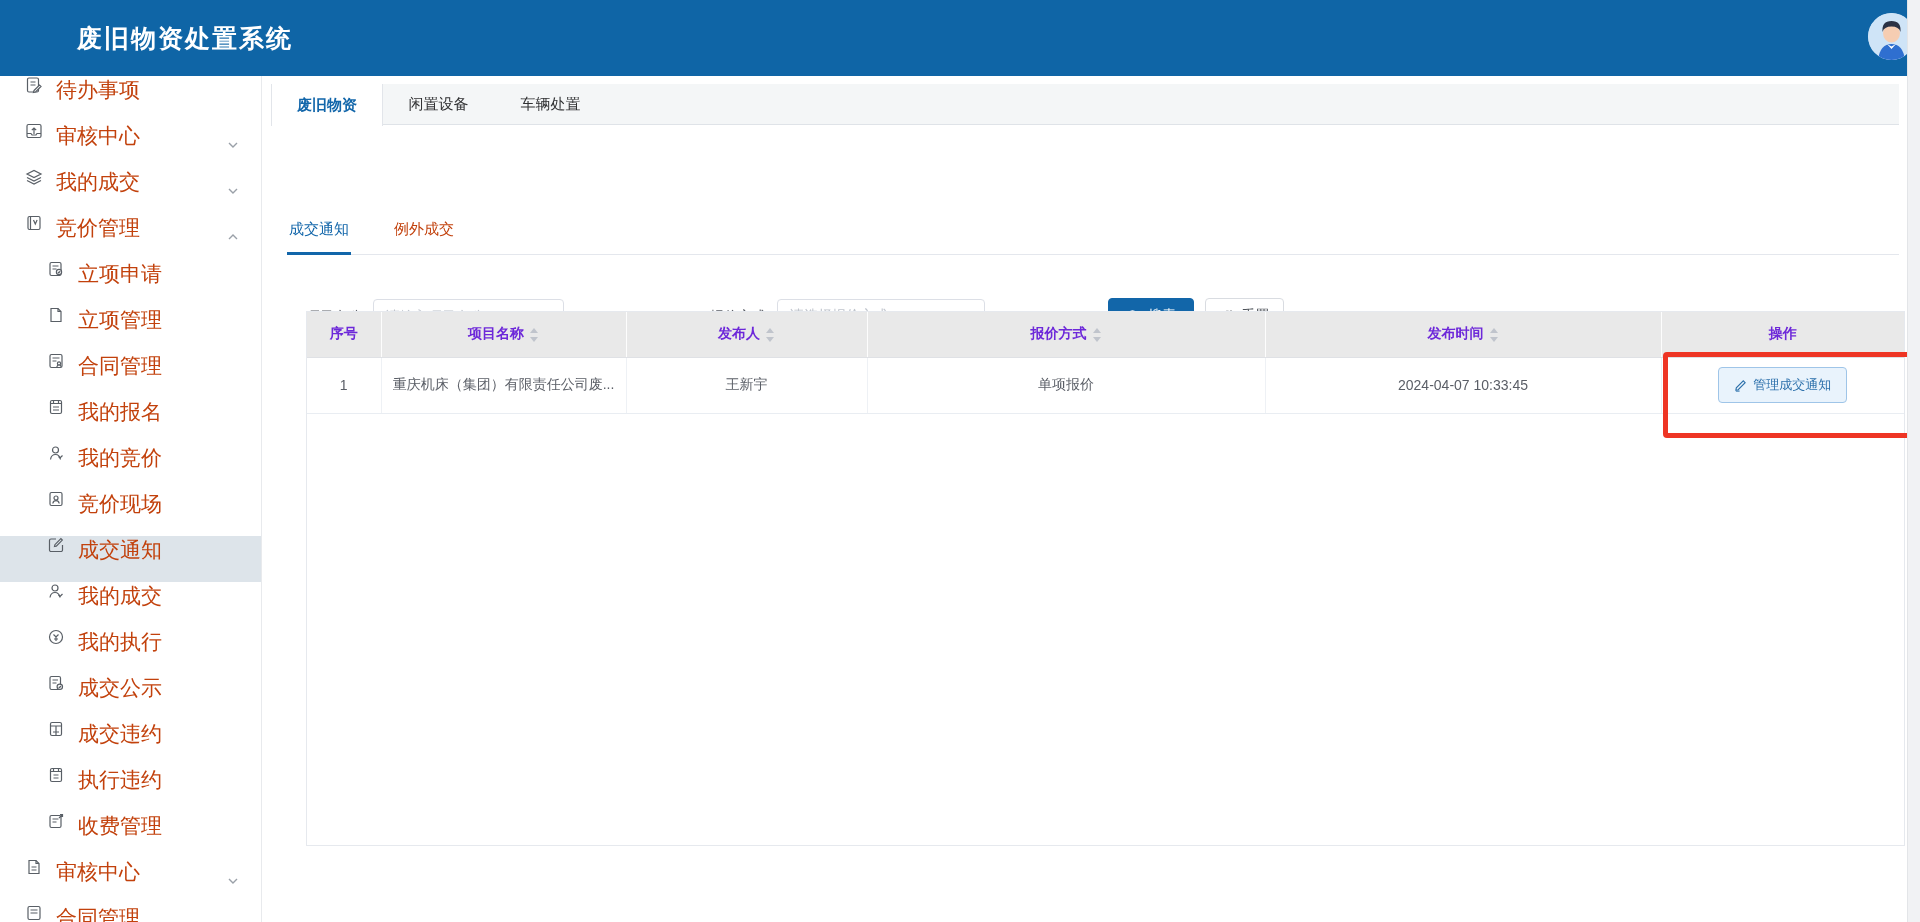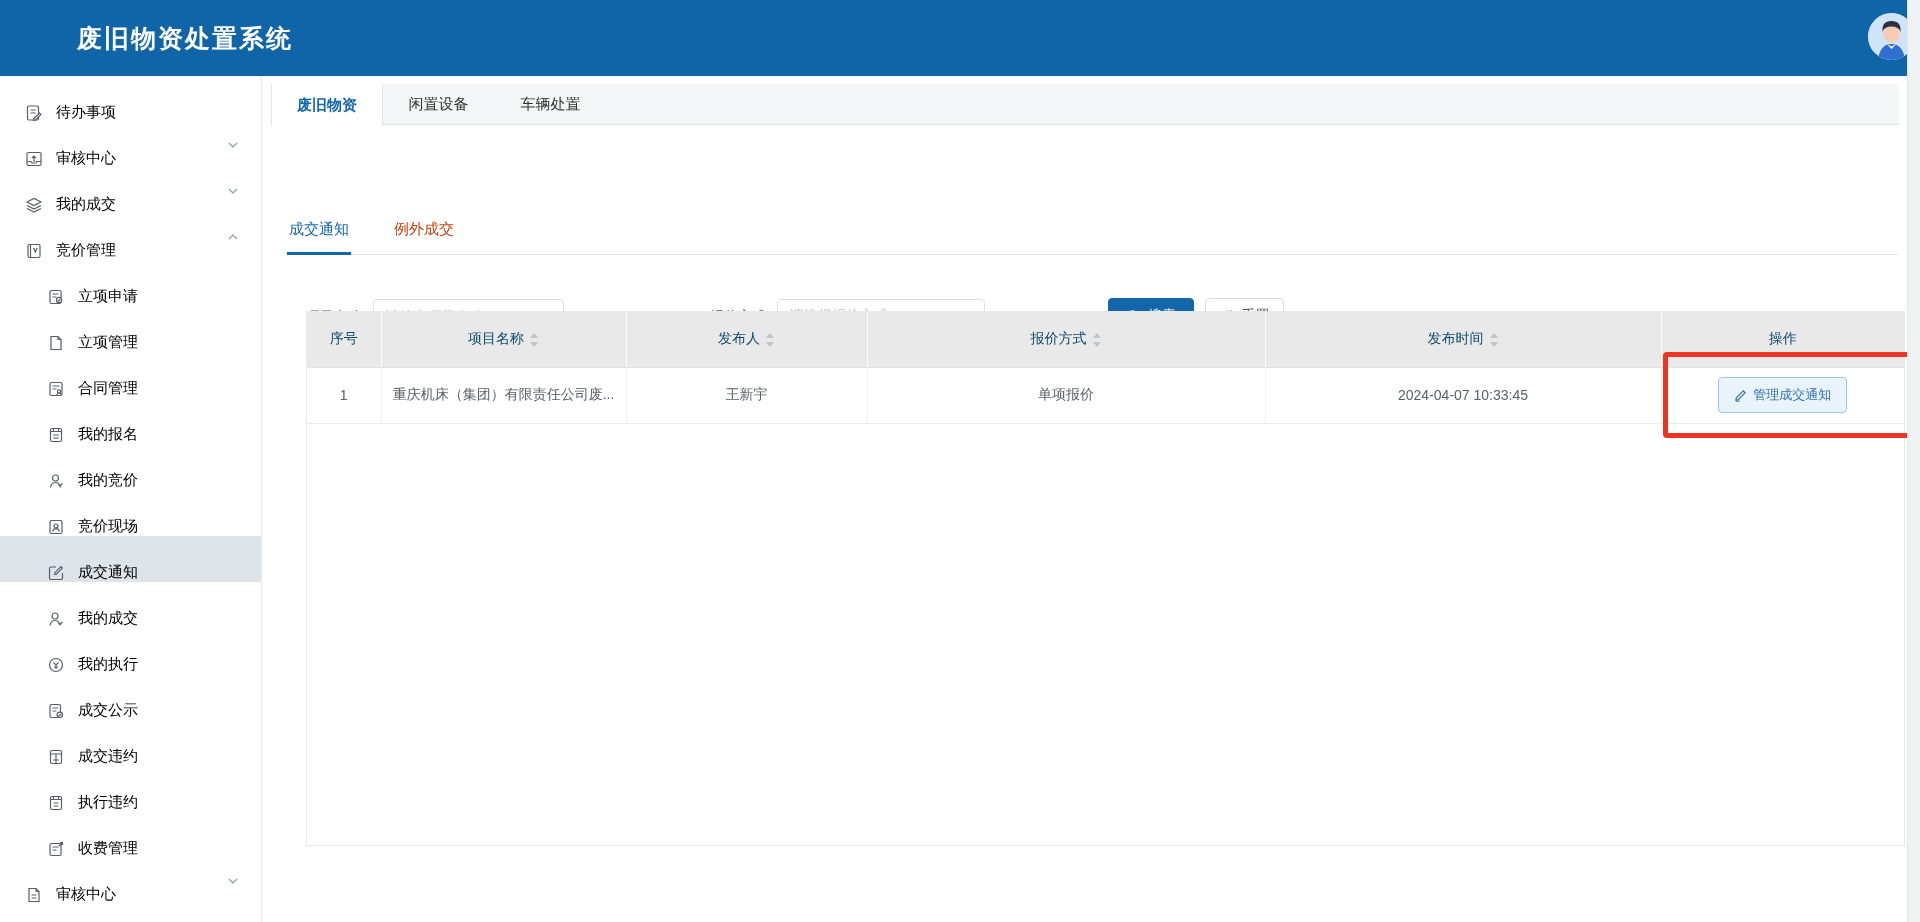--- a/index.html
+++ b/index.html
@@ -15,22 +15,22 @@
   .avatar { position:absolute; left:1868px; top:13px; width:47px; height:47px;
     border-radius:50%; background:#cfe4f7; overflow:hidden; cursor:pointer; }
 
   
   .scrollbar-track { position:absolute; right:0; top:0; width:13px; height:922px;
     background:#f1f2f4; border-left:1px solid #e3e5e8; z-index:60; }
 
   
   .sidebar { position:absolute; left:0; top:76px; width:262px; height:846px;
     background:#fff; border-right:1px solid #e8eaed; overflow:hidden; z-index:4; }
-  .side-item { height:46px; display:flex; align-items:flex-end; cursor:pointer;
-    color:#000000; font-size:15px; padding-left:25px; position:relative; }
+  .side-item { height:46px; display:flex; align-items:flex-start; cursor:pointer;
+    color:#c2410c; font-size:21px; padding-left:25px; position:relative; }
   .side-item.sub { padding-left:47px; }
   .side-item.active { background:#dde4ea; }
   .side-item .mi { width:18px; height:18px; margin-right:13px; flex:0 0 18px; }
   .side-item .chev { position:absolute; right:22px; top:50%; transform:translateY(-50%);
     width:12px; height:12px; }
   .mi svg, .chev svg { display:block; width:100%; height:100%; }
 
   
   .main { position:absolute; left:263px; top:76px; width:1644px; height:846px; background:#fff; }
 
@@ -64,21 +64,21 @@
   .btn { position:absolute; top:0; height:36px; border-radius:4px; display:inline-flex;
     align-items:center; justify-content:center; gap:7px; font-size:14px; cursor:pointer; }
   .btn-search { left:845px; width:86px; background:#1266a9; color:#fff; border:1px solid #1266a9; }
   .btn-reset { left:942px; width:79px; background:#fff; color:#4d5259; border:1px solid #d9dce1; }
   .bicon { width:15px; height:15px; }
 
   
   .tablebox { position:absolute; left:43px; top:235px; width:1599px; height:535px;
     border:1px solid #e6e9ee; background:#fff; }
   table.grid { width:100%; border-collapse:collapse; table-layout:fixed; }
-  .grid th { height:55px; background:#e9e9e9; font-size:14px; color:#0c4a6e; font-weight:normal;
+  .grid th { height:45px; background:#e9e9e9; font-size:14px; color:#6d28d9; font-weight:bold;
     text-align:center; border-right:1px solid rgba(255,255,255,.9); border-bottom:1px solid #dfe1e5; }
   .grid th:last-child { border-right:none; }
   .grid td { height:56px; font-size:14px; color:#5a5e66; text-align:center; background:#fff;
     border-right:1px solid #eef1f5; border-bottom:1px solid #e9edf2; white-space:nowrap;
     overflow:hidden; text-overflow:ellipsis; }
   .grid td:last-child { border-right:none; }
   .sortcaret { display:inline-block; vertical-align:middle; margin-left:5px; width:10px; height:14px; position:relative; }
   .sortcaret:before, .sortcaret:after { content:""; position:absolute; left:1px;
     border-left:4px solid transparent; border-right:4px solid transparent; }
   .sortcaret:before { top:0; border-bottom:5px solid #c0c4cc; }

